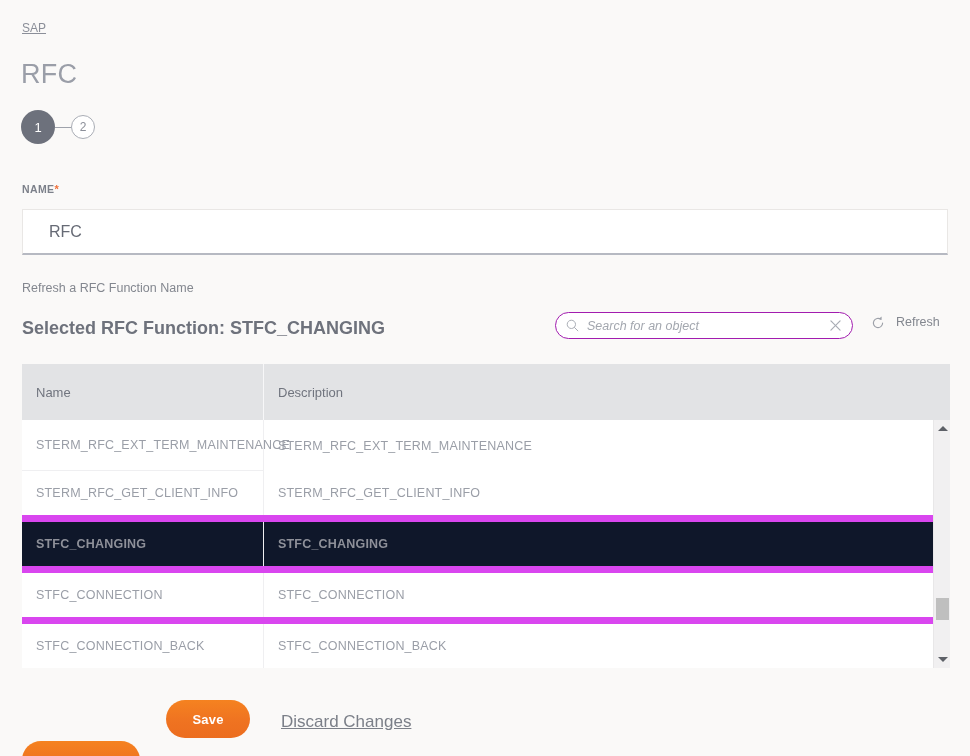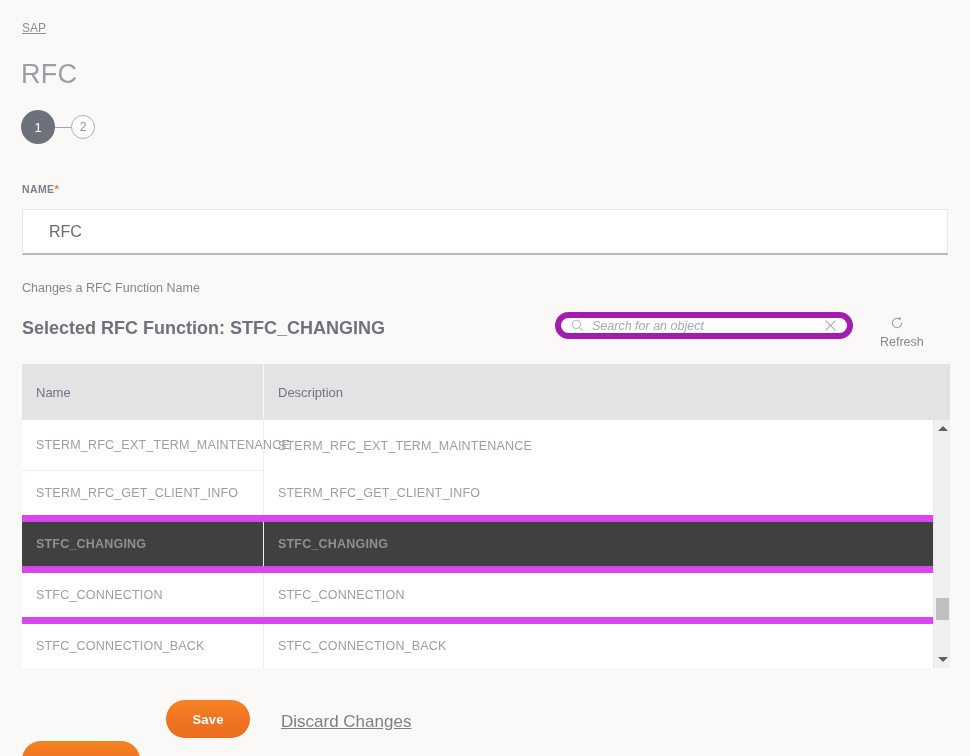--- a/index.html
+++ b/index.html
@@ -78,39 +78,39 @@
   .selected-text {
     position: absolute; left: 22px; top: 318px;
     font-size: 18px; color: #6e727c; font-weight: 700;
   }
 
   
   .search-wrap {
     position: absolute; left: 555px; top: 312px;
     width: 298px; height: 27px;
     background: #ffffff;
-    border: 6px solid #a21caf;
+    border: 1px solid #a21caf;
     border-radius: 14px;
     display: flex; align-items: center;
   }
   .search-icon { margin-left: 10px; display: flex; }
   .search-input {
     flex: 1; border: none; outline: none; background: transparent;
     font-family: "Liberation Sans", sans-serif;
     font-size: 12.5px; font-style: italic; color: #9b9fa8;
     padding-left: 8px;
   }
   .search-input::placeholder { color: #a3a7af; font-style: italic; opacity: 1; }
   .clear-btn {
     margin-right: 11px; cursor: pointer; display: flex;
     color: #9b9fa8;
   }
   .refresh-wrap {
     position: absolute; left: 870px; top: 315px;
-    display: flex; align-items: center; cursor: pointer; flex-direction: column;
+    display: flex; cursor: pointer;
   }
   .refresh-label {
     margin-left: 10px; font-size: 12.5px; color: #83878f;
   }
 
   
   .table {
     position: absolute; left: 22px; top: 364px;
     width: 928px; height: 304px;
   }
@@ -132,21 +132,21 @@
     overflow: hidden;
   }
   .row {
     display: flex; height: 51px;
     border-bottom: 7px solid #d946ef;
     cursor: pointer;
   }
   .row:last-child { border-bottom: none; }
   .row.first .cell.name { border-bottom: 1px solid #efeff1; }
   .row.first { border-bottom: none; }
-  .row.selected { background: #404040; }
+  .row.selected { background: #0f172a; }
   .cell {
     display: flex; align-items: center;
     font-size: 12.5px; color: #9a9ea7;
     letter-spacing: .2px;
   }
   .cell.name { width: 242px; padding-left: 14px; border-right: 1px solid #efeff1; }
   .cell.desc { flex: 1; padding-left: 14px; }
   .row.selected .cell { color: #8e9099; font-weight: 700; }
 
   
@@ -217,21 +217,21 @@
       <span>2</span>
     </div>
   </div>
 
   <div class="field-label">
     <span>NAME</span><span class="req-star">*</span>
   </div>
 
   <input class="name-input" type="text" value="RFC" style="">
 
-  <div class="hint-text">Changes a RFC Function Name</div>
+  <div class="hint-text">Refresh a RFC Function Name</div>
   <div class="selected-text">Selected RFC Function: STFC_CHANGING</div>
 
   <div class="search-wrap">
     <span class="search-icon">
       <svg width="13" height="13" viewBox="0 0 16 16">
         <circle cx="6.6" cy="6.6" r="5.1" fill="none" stroke="#a7abb3" stroke-width="1.2"></circle>
         <line x1="10.4" y1="10.4" x2="14.6" y2="14.6" stroke="#a7abb3" stroke-width="1.2" stroke-linecap="round"></line>
       </svg>
     </span>
     <input class="search-input" type="text" placeholder="Search for an object" style="">

